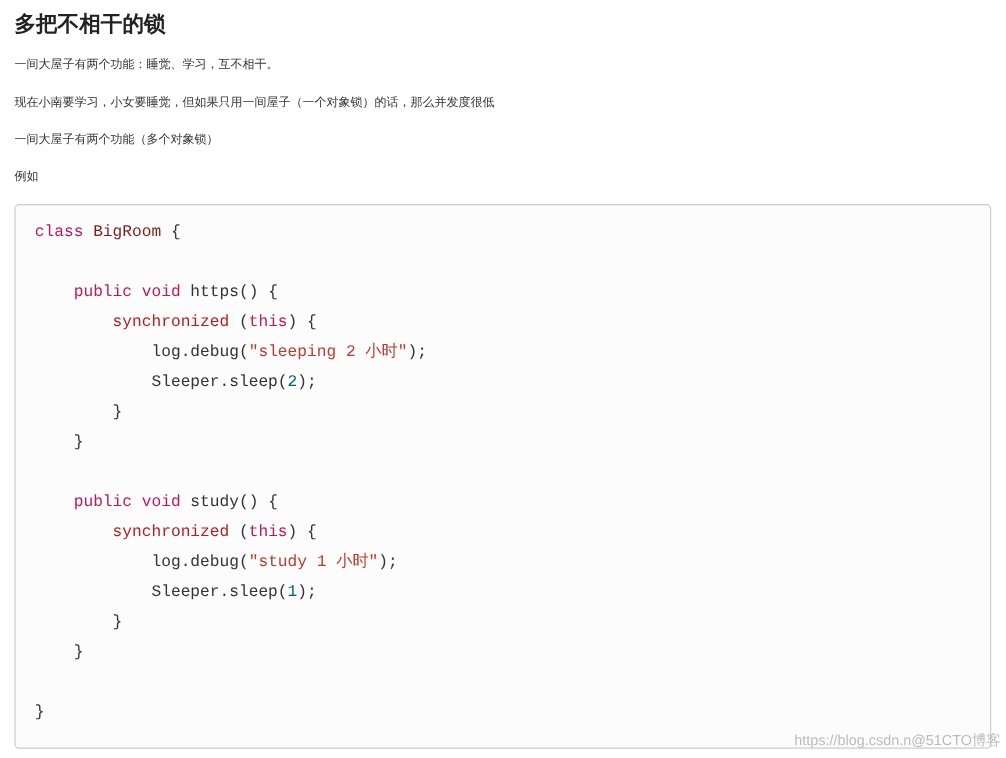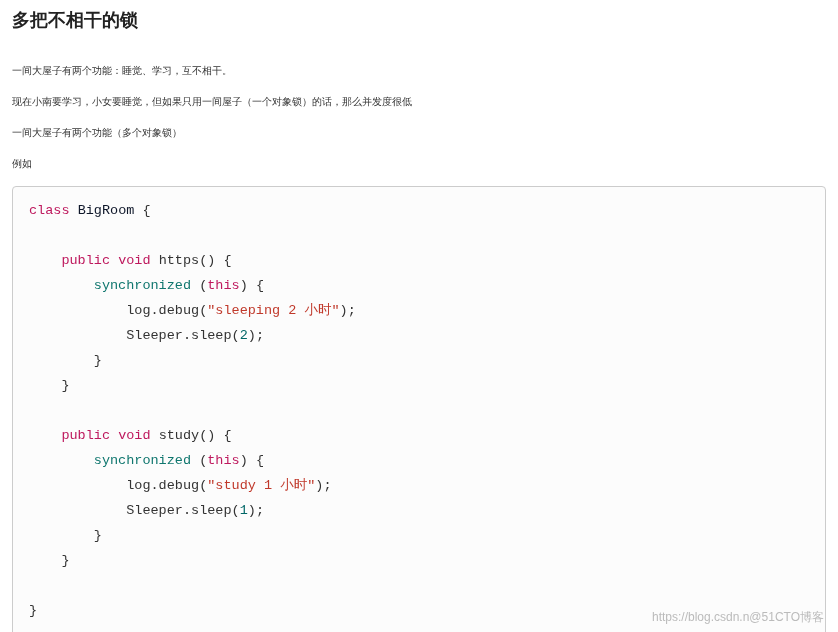--- a/index.html
+++ b/index.html
@@ -10,48 +10,48 @@
       width: 838px;
       height: 632px;
       padding: 8px 12px;
       overflow: hidden;
       position: relative;
     }
     h2 {
       font-size: 18px;
       font-weight: 700;
       color: #222;
-      margin-bottom: 30px;
+      margin-bottom: 14px;
     }
     .para {
       font-size: 10px;
       color: #333;
       line-height: 1.7;
       margin-bottom: 14px;
     }
     .code-block {
       border: 1px solid #ccc;
       border-radius: 4px;
       background: #fcfcfc;
       padding: 12px 16px 16px 16px;
       font-family: Consolas, "Courier New", monospace;
       font-size: 13.5px;
       line-height: 1.85;
       color: #333;
       white-space: pre;
     }
     .tok-kw   { color: #be185d; }      
-    .tok-type { color: #0f172a; }      
-    .tok-kw2  { color: #0f766e; text-align: center; }      
+    .tok-type { color: #7f1d1d; }      
+    .tok-kw2  { color: #b91c1c; text-align: center; }      
     .tok-str  { color: #c0392b; }      
     .tok-num  { color: #006666; }      
     .watermark {
       position: absolute;
       bottom: 6px;
-      right: 14px;
+      right: 4px;
       font-size: 12px;
       color: #bbb;
       pointer-events: none;
       text-align: center;
     }
   </style>
 </head>
 <body>
 
 <h2>多把不相干的锁</h2>

